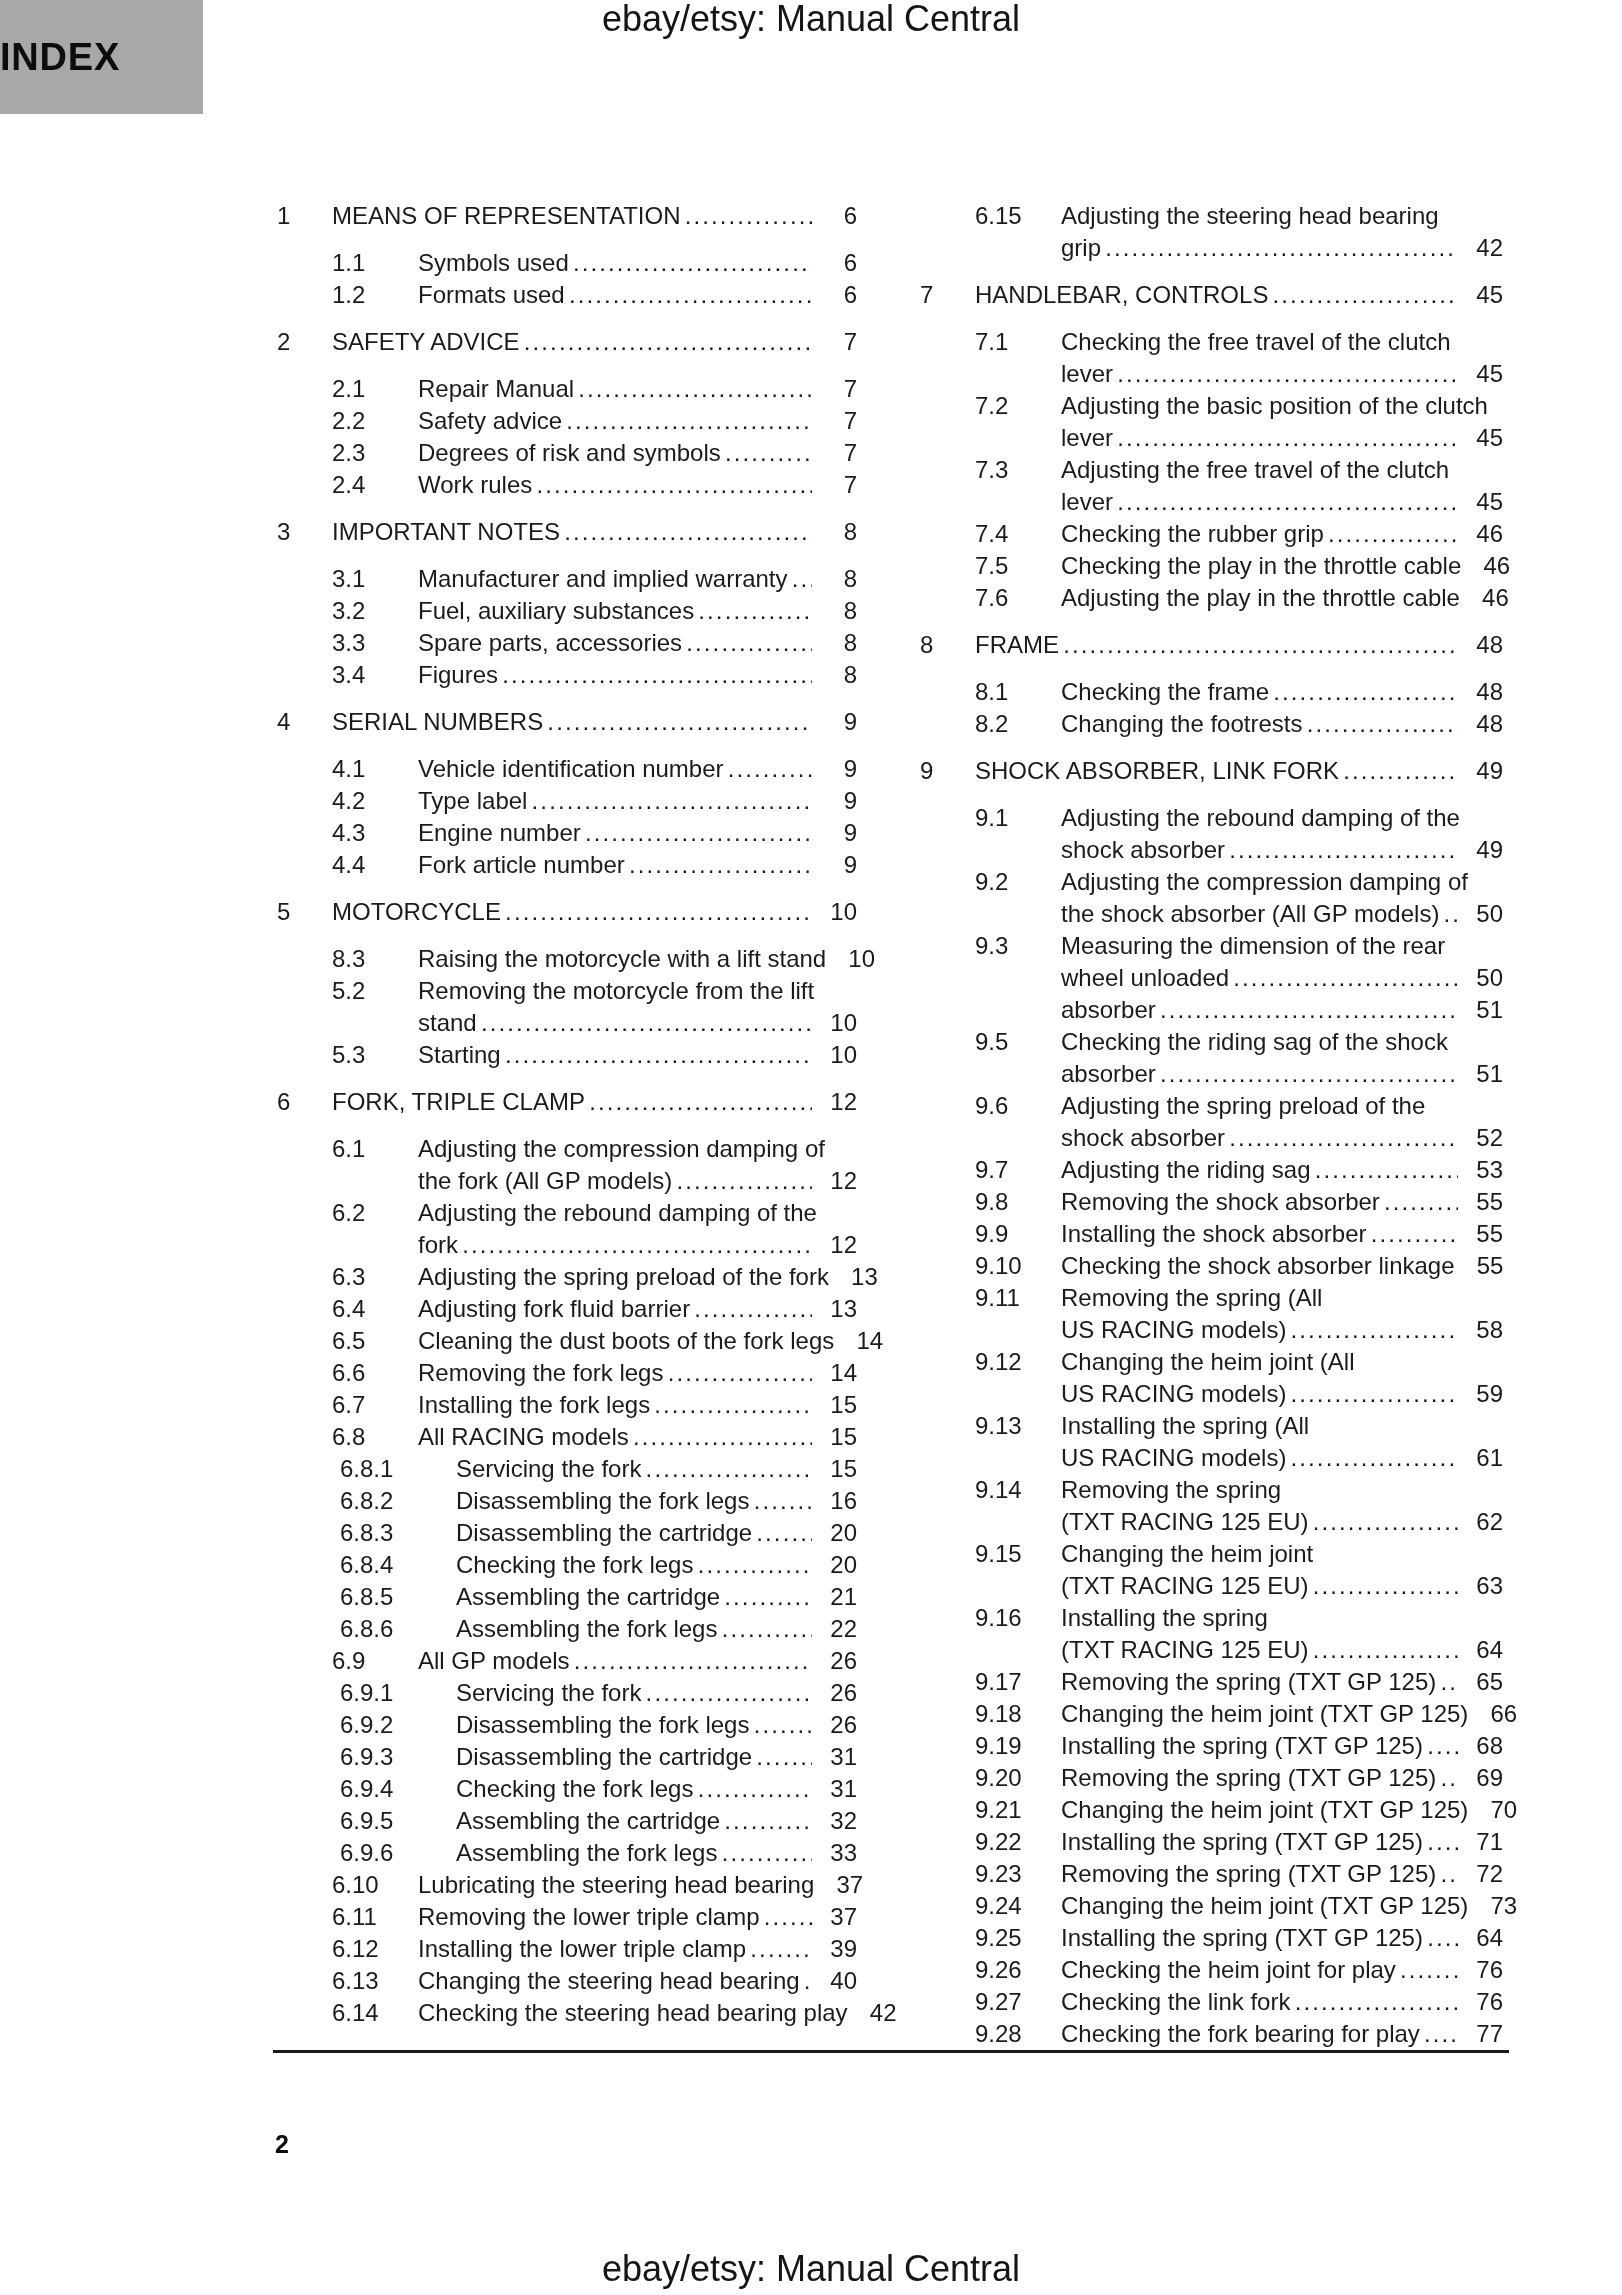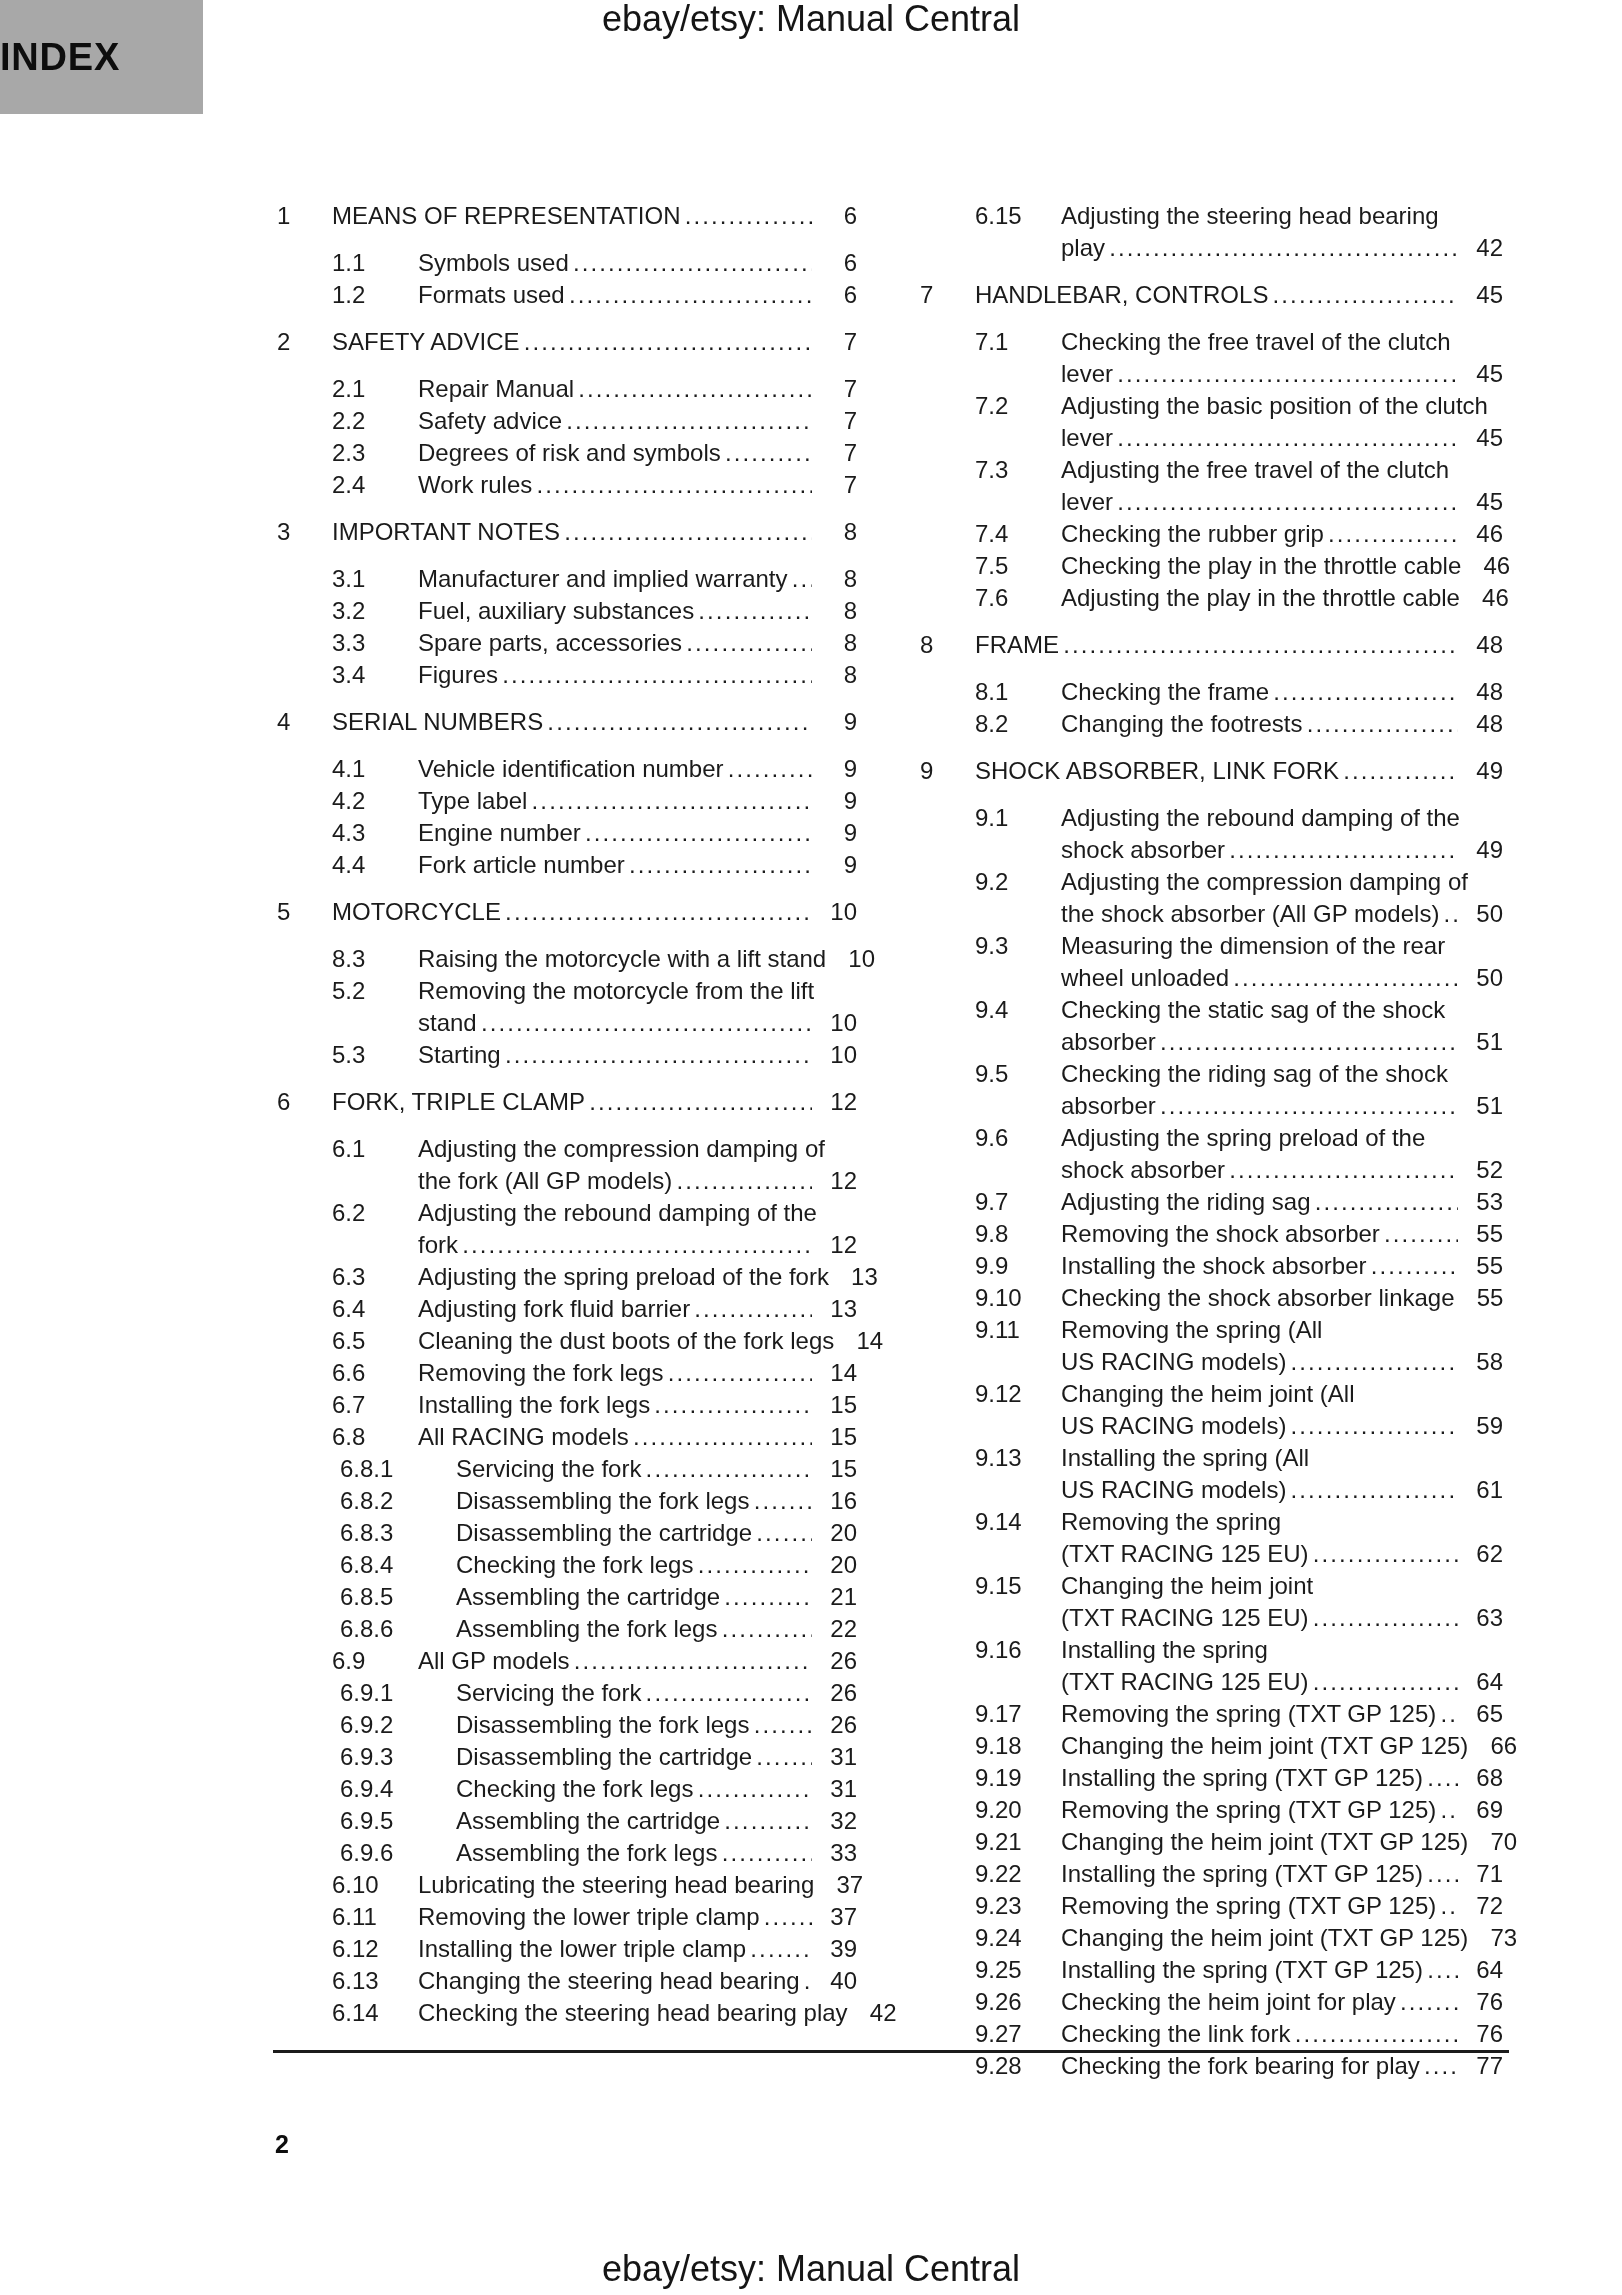--- a/index.html
+++ b/index.html
@@ -490,21 +490,21 @@
         </div>
       </div>
     </div>
   <div class="col right">
       <div class="entry level1">
         <div class="line">
           <span class="num">6.15</span>
           <span class="txt">Adjusting the steering head bearing</span>
         </div>
         <div class="line cont">
-          <span class="txt">play</span>
+          <span class="txt">grip</span>
           <span class="lead">........................................................................................................................................................................................................</span>
           <span class="page">42</span>
         </div>
       </div>
       <div class="entry level0">
         <div class="line">
           <span class="num">7</span>
           <span class="txt">HANDLEBAR, CONTROLS</span>
           <span class="lead">........................................................................................................................................................................................................</span>
           <span class="page">45</span>
@@ -626,24 +626,20 @@
           <span class="num">9.3</span>
           <span class="txt">Measuring the dimension of the rear</span>
         </div>
         <div class="line cont">
           <span class="txt">wheel unloaded</span>
           <span class="lead">........................................................................................................................................................................................................</span>
           <span class="page">50</span>
         </div>
       </div>
       <div class="entry level1">
-        <div class="line">
-          <span class="num">9.4</span>
-          <span class="txt">Checking the static sag of the shock</span>
-        </div>
         <div class="line cont">
           <span class="txt">absorber</span>
           <span class="lead">........................................................................................................................................................................................................</span>
           <span class="page">51</span>
         </div>
       </div>
       <div class="entry level1">
         <div class="line">
           <span class="num">9.5</span>
           <span class="txt">Checking the riding sag of the shock</span>

